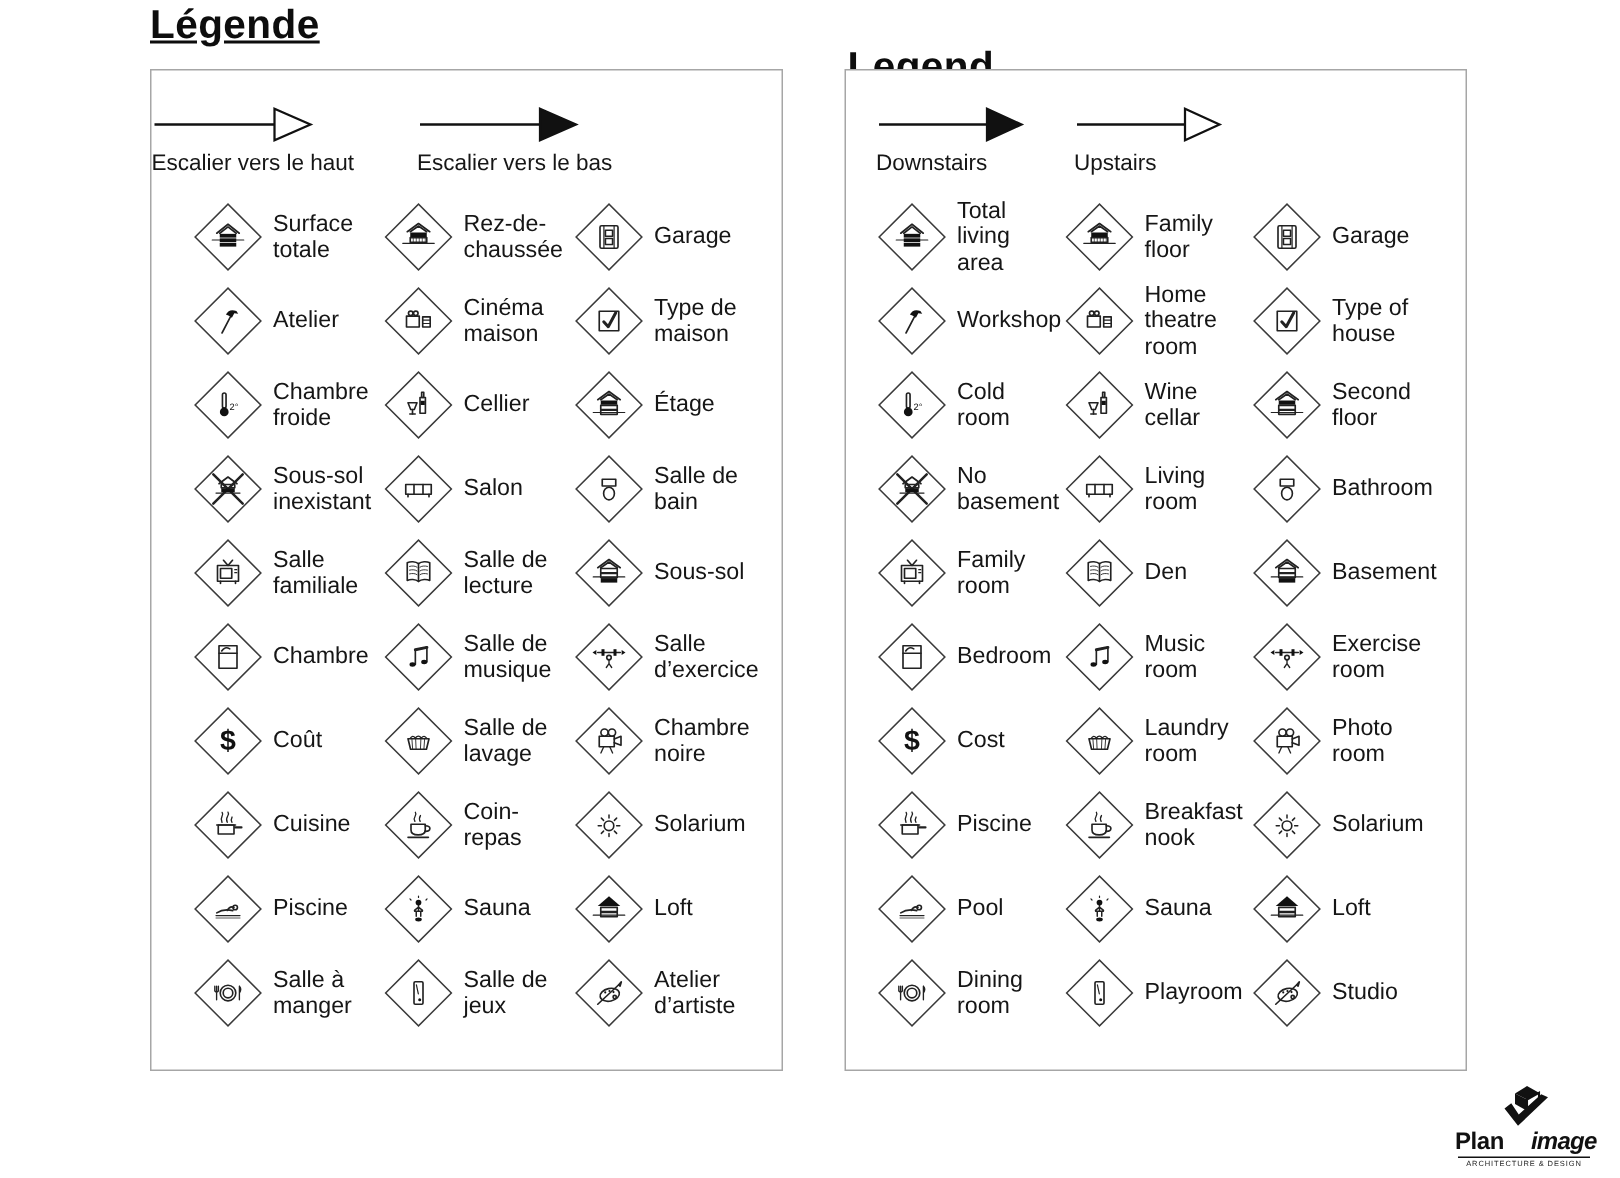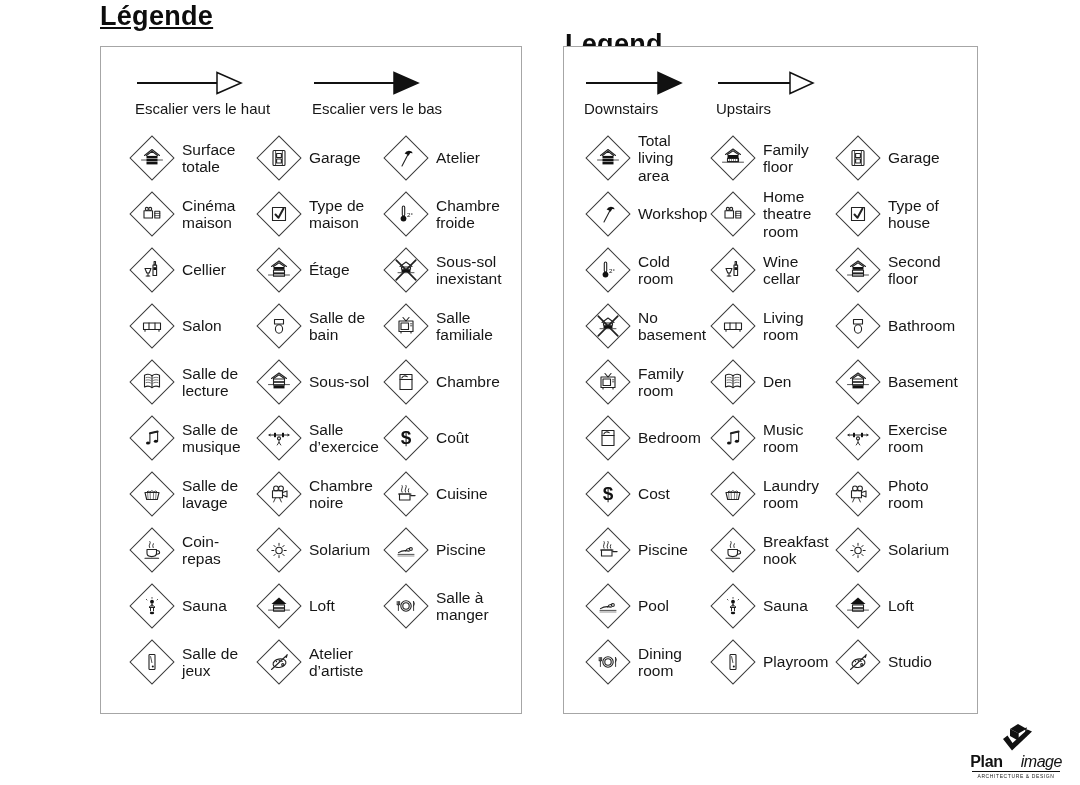--- a/index.html
+++ b/index.html
@@ -13,21 +13,21 @@
   }
   #title-fr{left:100px;text-decoration:underline;}
   #title-en{left:565px;margin-top:28px;}
   .panel{
     position:absolute;top:46px;height:668px;background:#fff;
     border:1px solid #a6a6a6;box-sizing:border-box;
   }
   #panel-fr{left:100px;width:422px;}
   #panel-en{left:563px;width:415px;}
   .arrows{display:flex;margin-top:22px;}
-  #panel-fr .arrows{margin-left:34px;gap:42px;}
+  #panel-fr .arrows{gap:42px;}
   #panel-en .arrows{margin-left:20px;gap:32px;}
   .arrow-group{display:flex;flex-direction:column;}
   .arrow-group svg{display:block;height:28px;}
   .arrow-label{font-size:15px;color:#161616;margin-top:3px;white-space:nowrap;}
   .grid{
     display:grid;grid-template-rows:repeat(10,56px);align-items:center;
     margin-top:13px;
   }
   #panel-fr .grid{grid-template-columns:127px 127px 1fr;margin-left:28px;margin-right:6px;}
   #panel-en .grid{grid-template-columns:125px 125px 1fr;margin-left:21px;margin-right:4px;}
@@ -40,21 +40,21 @@
   .dicon svg{position:absolute;left:11px;top:11px;}
   .cell-label{
     font-size:15.5px;line-height:1.1;color:#161616;white-space:pre-line;
   }
   .logo{
     position:absolute;right:18px;bottom:6px;width:92px;text-align:center;
   }
   .logo-glyph{display:block;margin:0 auto 0;}
   .logo-name{font-size:16px;font-weight:700;line-height:1;white-space:nowrap;}
   .logo-name .nm-plan{letter-spacing:-.3px;}
-  .logo-name .nm-image{font-style:italic;font-weight:400;letter-spacing:-.5px;padding-left:18px;}
+  .logo-name .nm-image{font-style:italic;font-weight:700;letter-spacing:-.5px;padding-left:18px;}
   .logo-rule{height:1.5px;background:#111;margin:1px 2px 1px;}
   .logo-tagline{font-size:5px;letter-spacing:.6px;color:#222;}
 </style>
 </head>
 <body>
 
 <div class="panel-title" id="title-fr">Légende</div>
 <div class="panel-title" id="title-en">Legend</div>
 
 <div class="panel" id="panel-fr">
@@ -90,20 +90,37 @@
           </svg>
         </div>
         <div class="cell-label">Surface
 totale</div>
       </div>
       <div class="cell">
         <div class="dicon">
           <div class="dia"></div>
           <svg width="24" height="24" viewBox="0 0 24 24">
             <g stroke="#222" stroke-width="1.1" fill="none" stroke-linecap="round" stroke-linejoin="round">
+              <path d="M4.5,8.5 L12,3 L19.5,8.5"></path>
+              <path d="M6.5,8.5 L12,4.7 L17.5,8.5"></path>
+              <rect x="6.5" y="12.4" width="11" height="3.2"></rect>
+              <path d="M8.5,12.4 v3.2 M10.5,12.4 v3.2 M12.5,12.4 v3.2 M14.5,12.4 v3.2 M16.5,12.4 v3.2" stroke-width="0.5"></path>
+              <line x1="1.5" y1="16.2" x2="22.5" y2="16.2" stroke-width="0.8"></line>
+            </g>
+            <rect x="6.5" y="9" width="11" height="3" fill="#111"></rect>
+          </svg>
+        </div>
+        <div class="cell-label">Rez-de-
+chaussée</div>
+      </div>
+      <div class="cell">
+        <div class="dicon">
+          <div class="dia"></div>
+          <svg width="24" height="24" viewBox="0 0 24 24">
+            <g stroke="#222" stroke-width="1.1" fill="none" stroke-linecap="round" stroke-linejoin="round">
               <rect x="6" y="4.5" width="12" height="15" rx="1"></rect>
               <path d="M8.6,4.5 V19.5 M15.4,4.5 V19.5" stroke-width="0.8"></path>
               <rect x="9.6" y="7.5" width="4.8" height="4"></rect>
               <rect x="9.6" y="13" width="4.8" height="4"></rect>
             </g>
           </svg>
         </div>
         <div class="cell-label">Garage</div>
       </div>
       <div class="cell">

